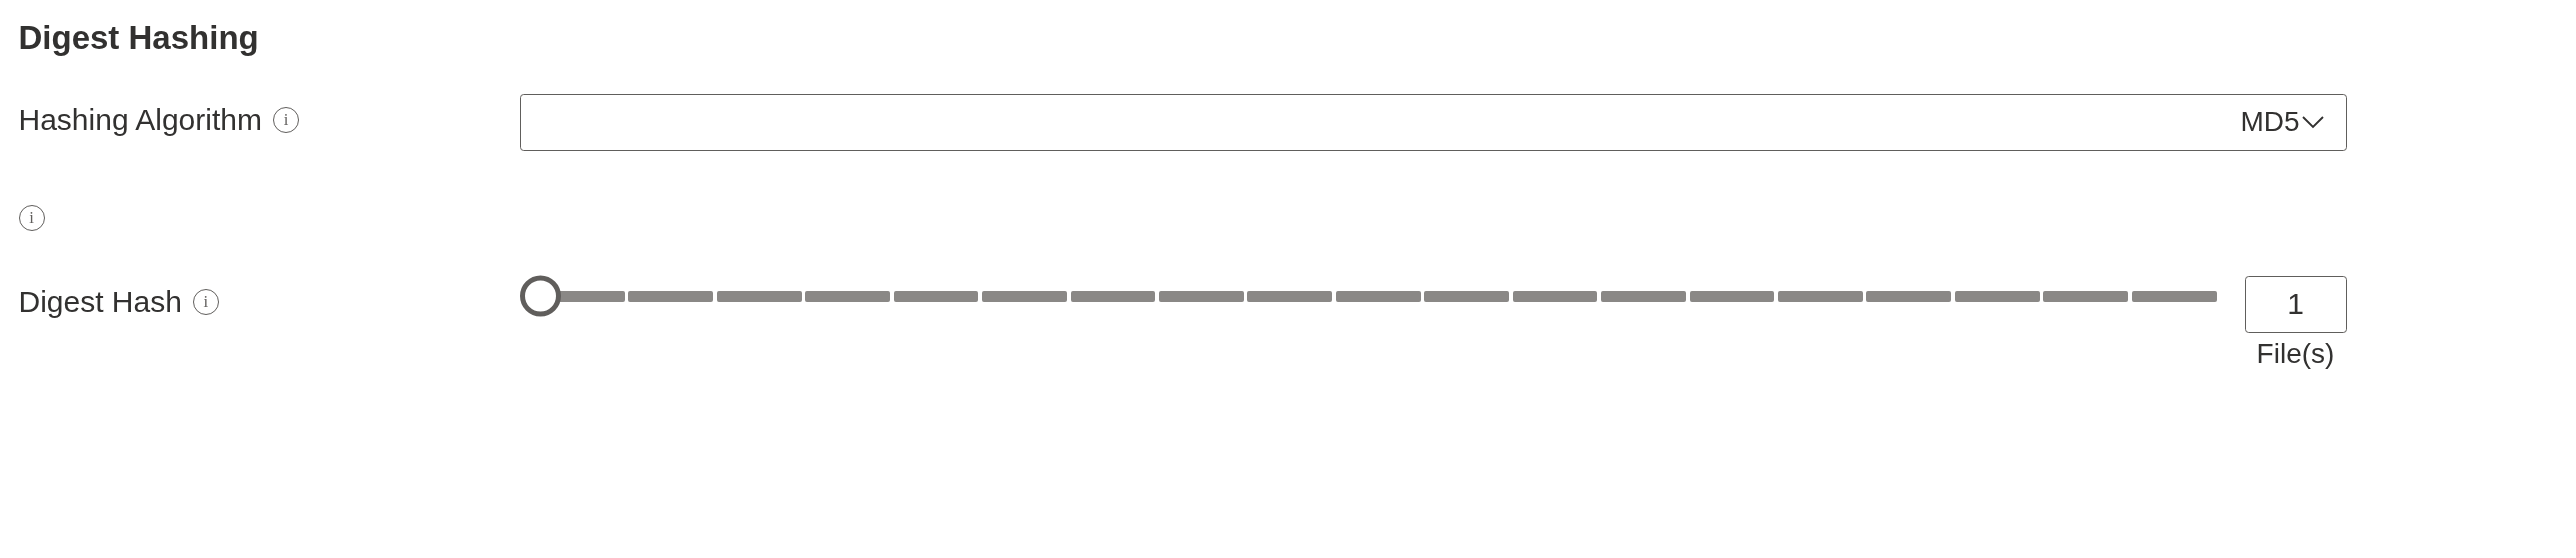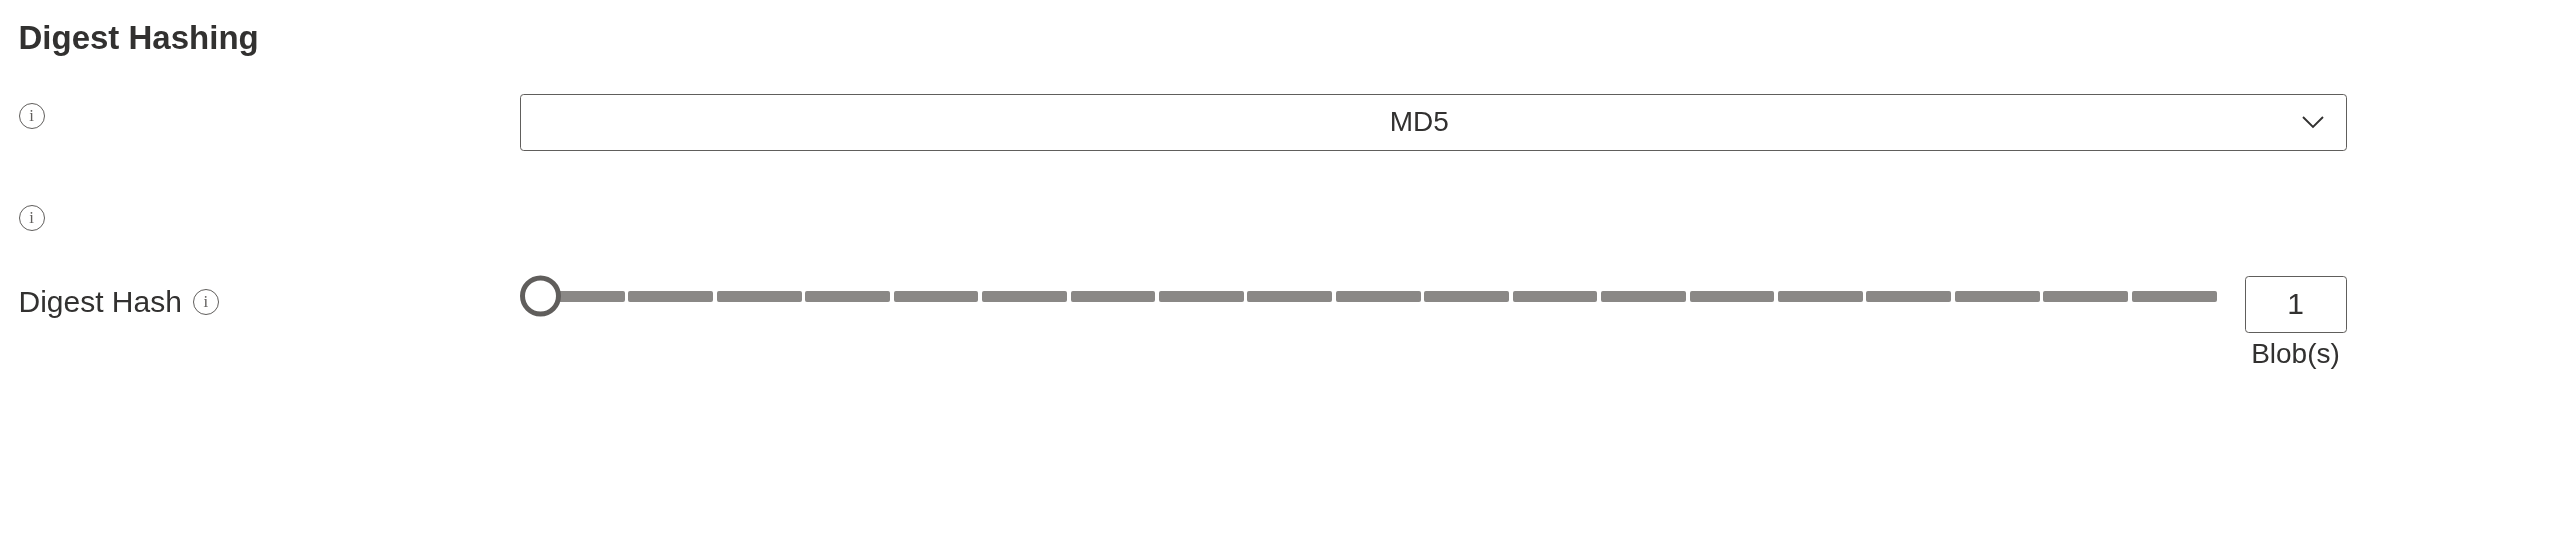--- a/index.html
+++ b/index.html
@@ -66,21 +66,21 @@
       border: 1.9px solid #605e5c;
       border-radius: 3.7px;
       background: #ffffff;
       font-size: 28px;
       font-family: inherit;
       color: #323130;
       padding: 0 46px 0 18.5px;
       appearance: none;
       -webkit-appearance: none;
       cursor: pointer;
-      text-align: center;
+      text-align: right;
     }
     .select.focused {
       border-color: #881798;
     }
     .chevron {
       position: absolute;
       right: 18.5px;
       top: 50%;
       transform: translateY(-50%);
       pointer-events: none;
@@ -151,20 +151,21 @@
     }
   </style>
 </head>
 <body>
 
 <div class="container">
   <h2 class="section-title">Digest Hashing</h2>
 
   <div class="form-row">
     <div class="form-label-cell">
+      <span class="form-label">Hashing Algorithm</span>
       <span class="info-icon">i</span>
     </div>
     <div class="form-control-cell">
       <div class="select-wrapper">
         <button class="select">MD5</button>
         <span class="chevron">
           <svg viewBox="0 0 24 24" fill="none" stroke="#323130" stroke-width="1.5">
               <path d="M4 8 L12 16 L20 8"></path>
             </svg>
         </span>
@@ -204,19 +205,19 @@
             <div class="slider-seg"></div>
             <div class="slider-seg"></div>
             <div class="slider-seg"></div>
             <div class="slider-seg"></div>
             <div class="slider-seg"></div>
           </div>
           <div class="slider-thumb"></div>
         </div>
         <div class="number-col">
           <input class="number-input" type="text" value="1" style="">
-          <div class="number-unit">Blob(s)</div>
+          <div class="number-unit">File(s)</div>
         </div>
       </div>
     </div>
   </div>
 </div>
 
 
 </body></html>

